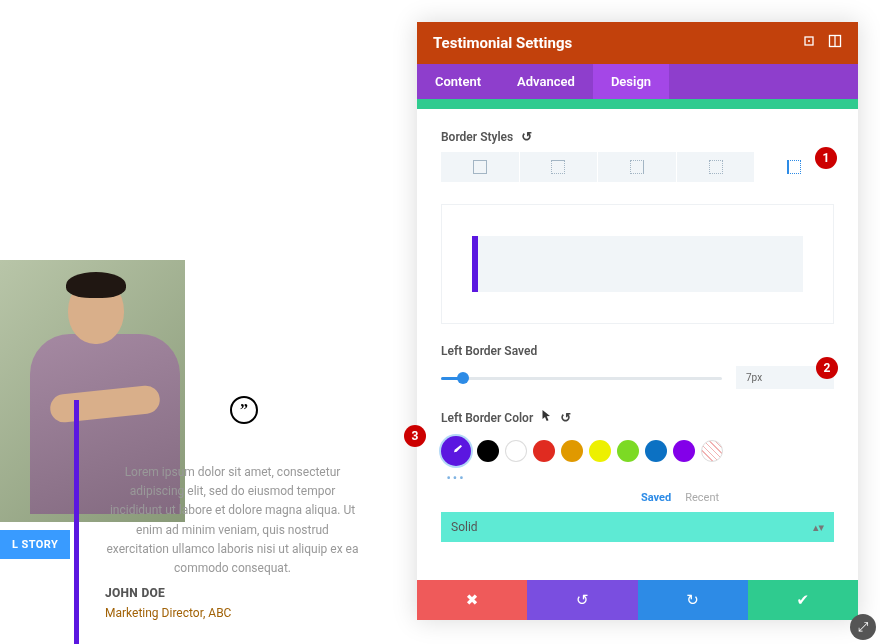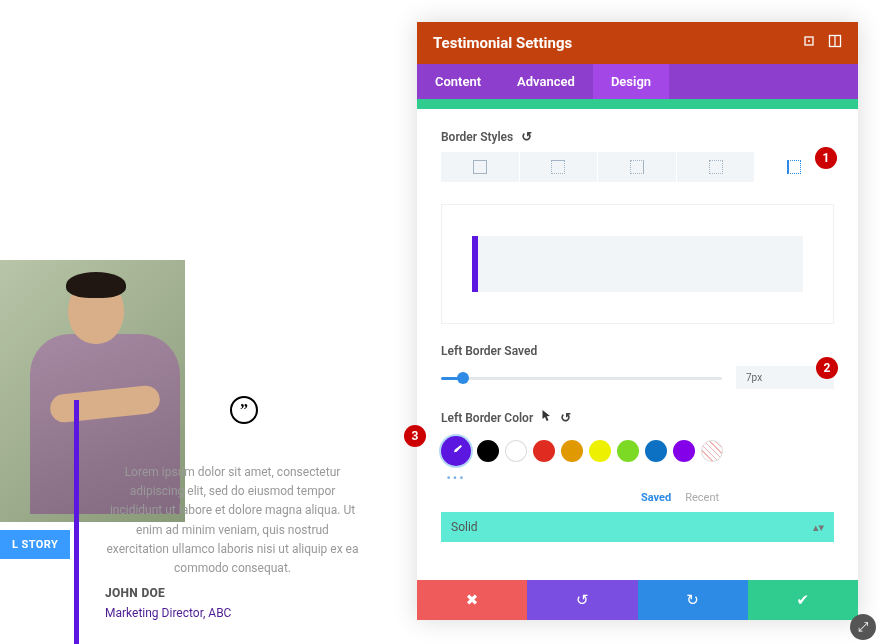--- a/index.html
+++ b/index.html
@@ -81,21 +81,21 @@
     width:255px;
     color:#999; font-size:12px; line-height:1.6;text-align:center;
   }
   .author-name {
     position:absolute; left:105px; top:586px;
     font-weight:800; font-size:12px; color:#555;
     letter-spacing:0.3px;
   }
   .author-title {
     position:absolute; left:105px; top:606px;
-    font-size:12px; color:#4c1d95;
+    font-size:12px; color:#a16207;
   }
 
   
   .panel {
     position:absolute;
     left:417px; top:22px;
     width:441px; height:598px;
     background:#fff;
     box-shadow:0 0 24px rgba(0,0,0,0.15);
     display:flex; flex-direction:column;

